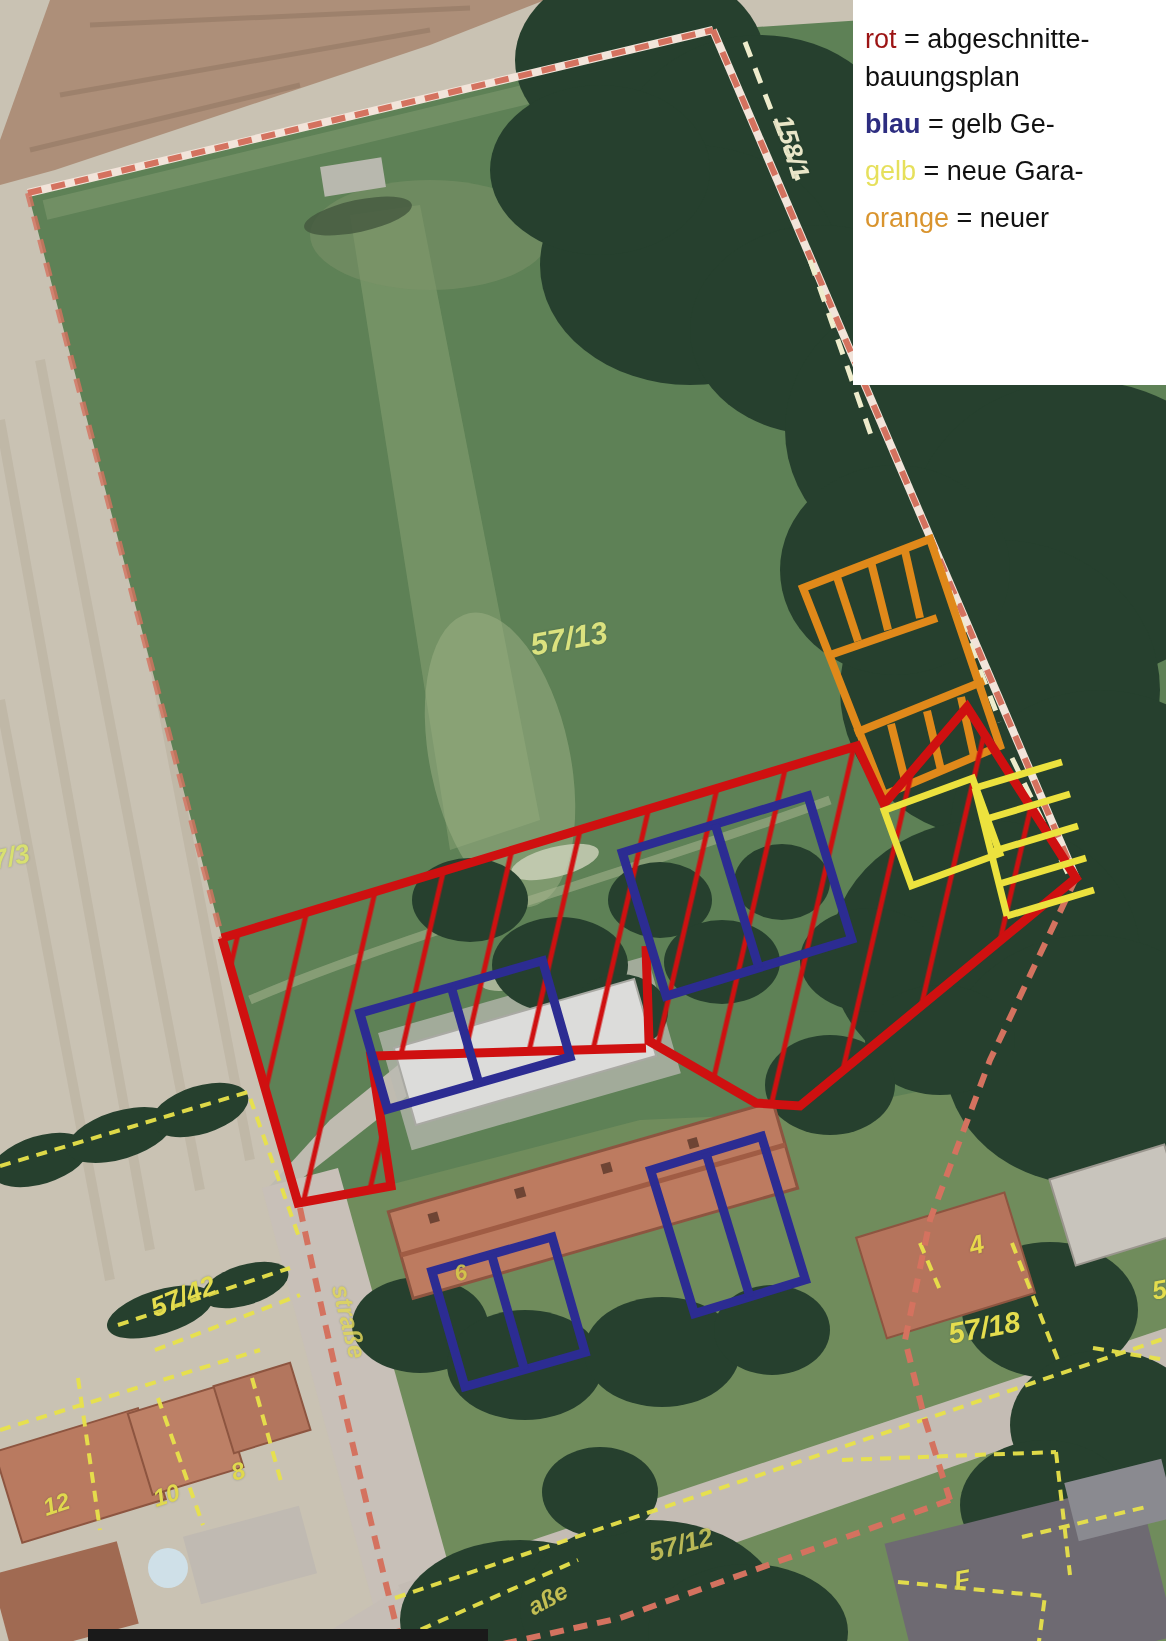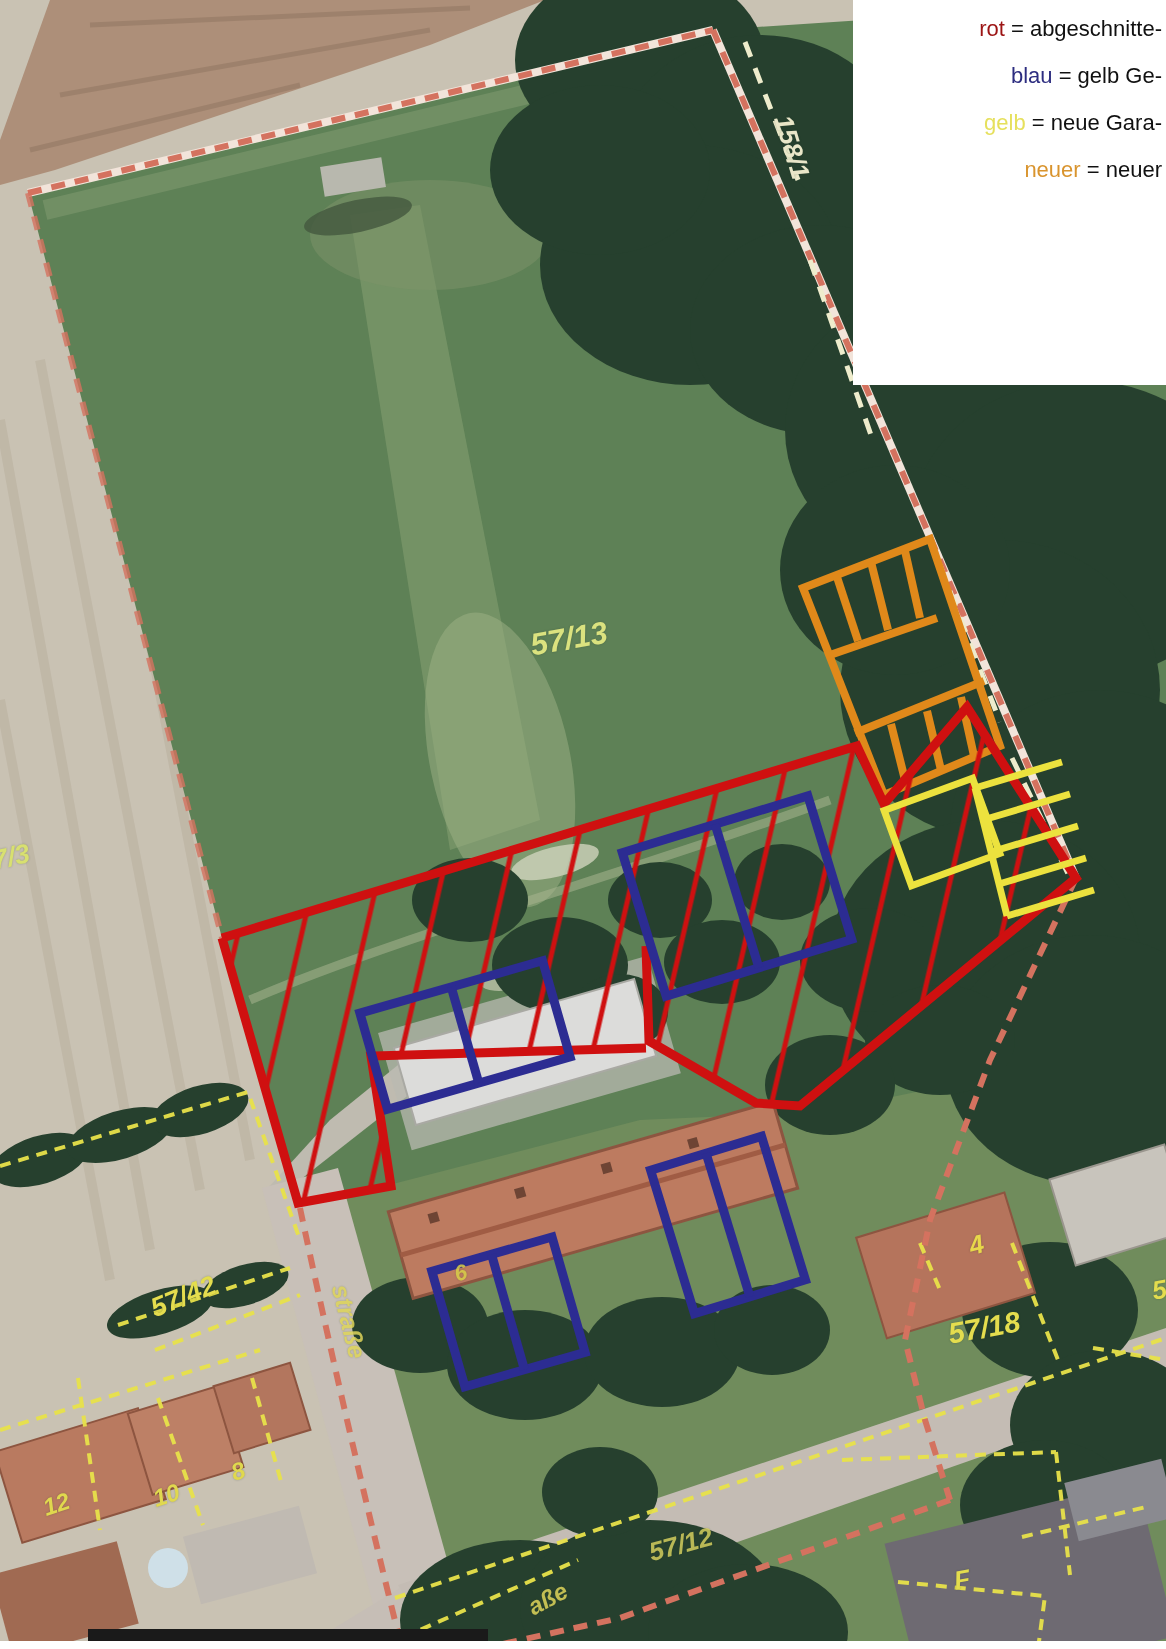--- a/index.html
+++ b/index.html
@@ -5,25 +5,25 @@
   html,body{margin:0;padding:0;background:#ffffff;}
   .stage{position:relative;width:1166px;height:1649px;overflow:hidden;
          font-family:"Liberation Sans",sans-serif;background:#c9c2b3;}
   .stage svg{position:absolute;left:0;top:0;}
   
   .maplabel{position:absolute;font-style:italic;font-weight:bold;
             white-space:nowrap;transform-origin:0 0;line-height:1;
             text-shadow:0 0 2px rgba(40,60,40,.35);}
   
   .legend{position:absolute;left:853px;top:0;width:313px;height:385px;
-          background:#ffffff;color:#111111;padding:10px 4px 0 12px;
-          box-sizing:border-box;font-size:22px;line-height:38px;text-align:right;}
+          background:#ffffff;color:#111111;padding:20px 4px 0 12px;
+          box-sizing:border-box;font-size:27px;line-height:38px;}
   .legend .entry{margin-bottom:9px;}
   .t-rot{color:#9c1414;}
-  .t-blau{color:#2d2d80;}
+  .t-blau{color:#2d2d80;font-weight:bold;}
   .t-gelb{color:#e6e05c;}
   .t-orange{color:#d9942e;}
 </style>
 </head>
 <body>
 
 <div class="stage">
 
 <svg width="1166" height="1649" viewBox="0 0 1166 1649">
   <defs>
@@ -252,25 +252,26 @@
 <span class="maplabel" style="left:150px;top:1488px;transform:rotate(-18deg);color:#e0d84e;font-size:24px;">10</span>
 <span class="maplabel" style="left:228px;top:1462px;transform:rotate(-18deg);color:#e0d84e;font-size:24px;">8</span>
 <span class="maplabel" style="left:452px;top:1264px;transform:rotate(-15deg);color:#d8cf48;font-size:22px;opacity:.85;">6</span>
 <span class="maplabel" style="left:952px;top:1568px;transform:rotate(-10deg);color:#e4dd4e;font-size:26px;">F</span>
 <span class="maplabel" style="left:352px;top:1282px;transform:rotate(76deg);color:#ded45a;font-size:25px;opacity:.85;">straße</span>
 <span class="maplabel" style="left:524px;top:1598px;transform:rotate(-28deg);color:#ded45a;font-size:24px;opacity:.85;">aße</span>
 
 <div class="legend">
   <div class="entry">
     <div><span class="t-rot">rot</span><span> = abgeschnitte-</span></div>
+    <div>bauungsplan</div>
   </div>
   <div class="entry">
     <div><span class="t-blau">blau</span><span> = gelb Ge-</span></div>
   </div>
   <div class="entry">
     <div><span class="t-gelb">gelb</span><span> = neue Gara-</span></div>
   </div>
   <div class="entry">
-    <div><span class="t-orange">neuer</span><span> = neuer</span></div>
+    <div><span class="t-orange">orange</span><span> = neuer</span></div>
   </div>
 </div>
 
 </div>
 
 </body></html>

